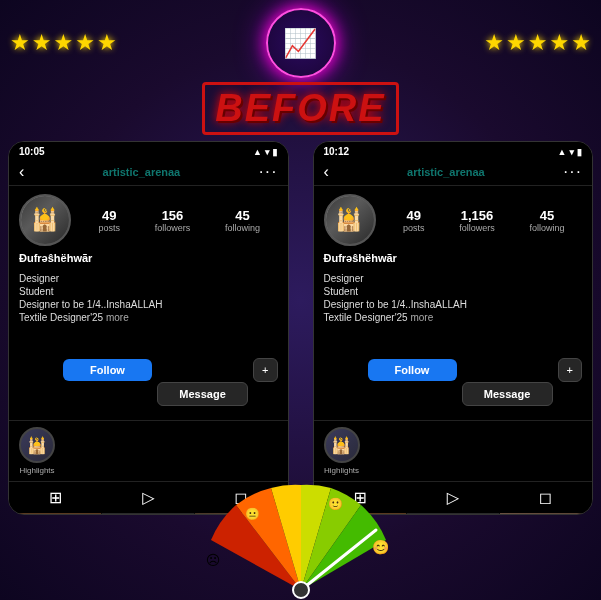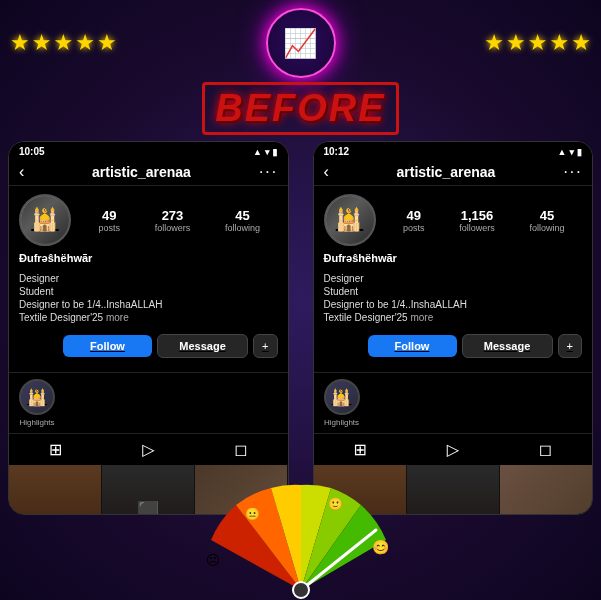--- a/index.html
+++ b/index.html
@@ -81,21 +81,20 @@
     }
 
     
     .phones-row {
       display: flex;
       gap: 24px;
       padding: 6px 8px 0;
       position: relative;
       z-index: 2;
       height: 380px;
-      text-decoration: underline;
     }
 
     
     .phone {
       flex: 1;
       background: #000;
       border-radius: 16px;
       overflow: hidden;
       display: flex;
       flex-direction: column;
@@ -128,23 +127,23 @@
       align-items: center;
       justify-content: space-between;
       padding: 4px 10px;
       border-bottom: 1px solid #222;
     }
     .ig-back {
       font-size: 16px;
       color: #fff;
     }
     .ig-username {
-      font-size: 14px;
+      font-size: 11px;
       font-weight: 700;
-      color: #ffffff;
+      color: #0f766e;
     }
     .ig-more {
       font-size: 16px;
       color: #fff;
       letter-spacing: 1px;
     }
 
     
     .profile-section {
       background: #000;
@@ -244,20 +243,21 @@
       background: #262626;
       color: #fff;
       border: 1px solid #444;
       border-radius: 6px;
       padding: 5px 0;
       font-size: 11px;
       font-weight: 600;
       flex: 1;
       text-align: center;
       cursor: pointer;
+      margin-top: 48px;
     }
     .btn-add {
       background: #262626;
       color: #fff;
       border: 1px solid #444;
       border-radius: 6px;
       padding: 5px 8px;
       font-size: 11px;
       cursor: pointer;
     }
@@ -386,21 +386,21 @@
       <div class="profile-top">
         <div class="avatar">
           <div class="avatar-img">🕌</div>
         </div>
         <div class="stats">
           <div class="stat-item">
             <span class="stat-num">49</span>
             <span class="stat-label">posts</span>
           </div>
           <div class="stat-item">
-            <span class="stat-num">273</span>
+            <span class="stat-num">156</span>
             <span class="stat-label">followers</span>
           </div>
           <div class="stat-item">
             <span class="stat-num">45</span>
             <span class="stat-label">following</span>
           </div>
         </div>
       </div>
       <div class="bio">
         <div class="bio-name">Ðufrəŝhëhwãr</div>

